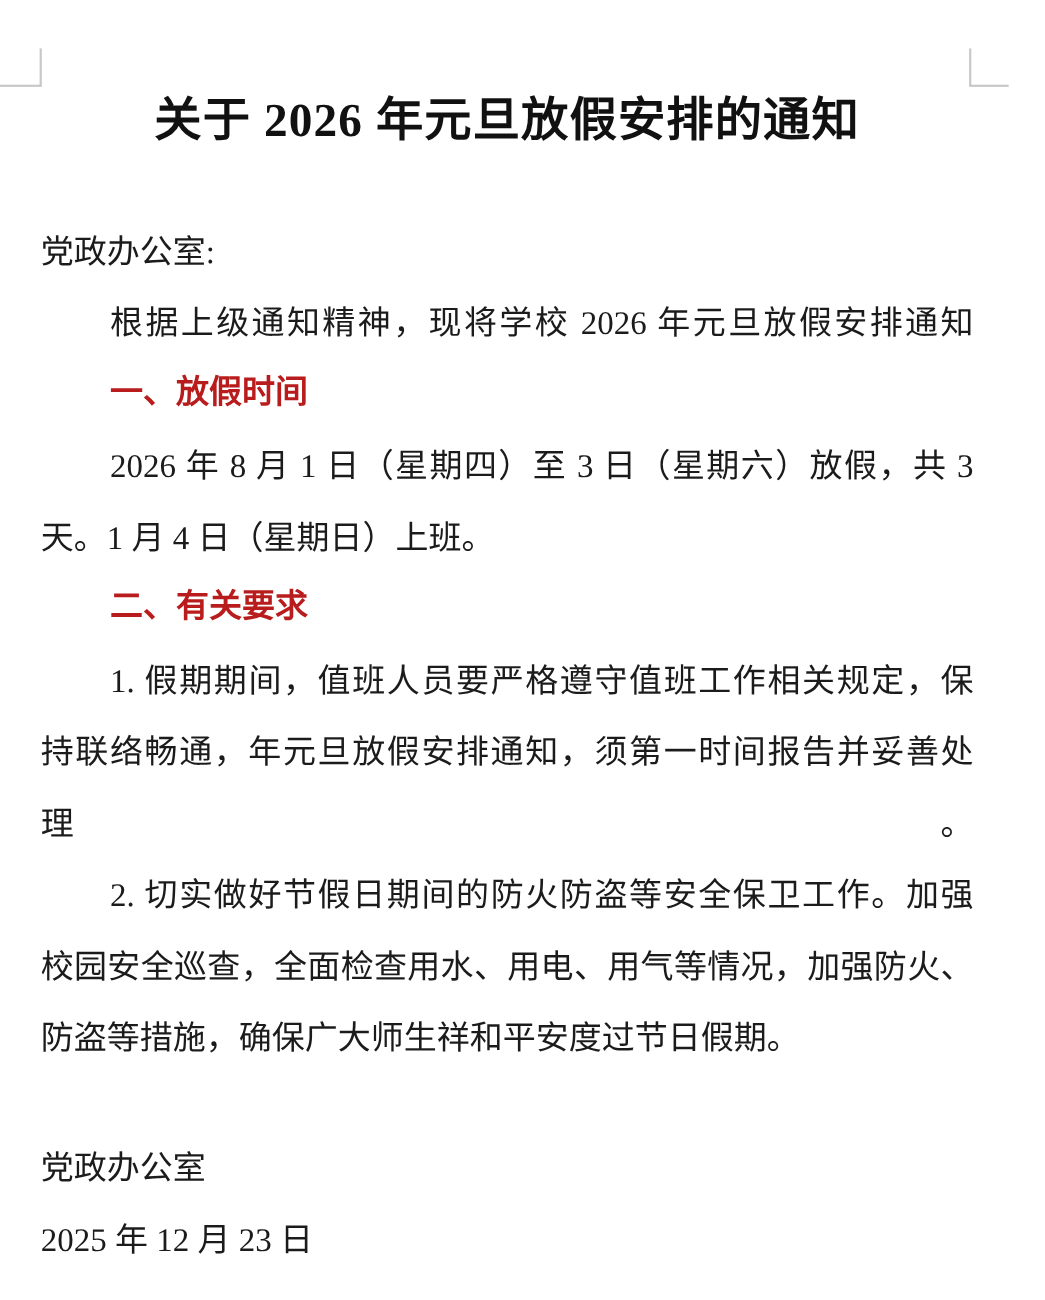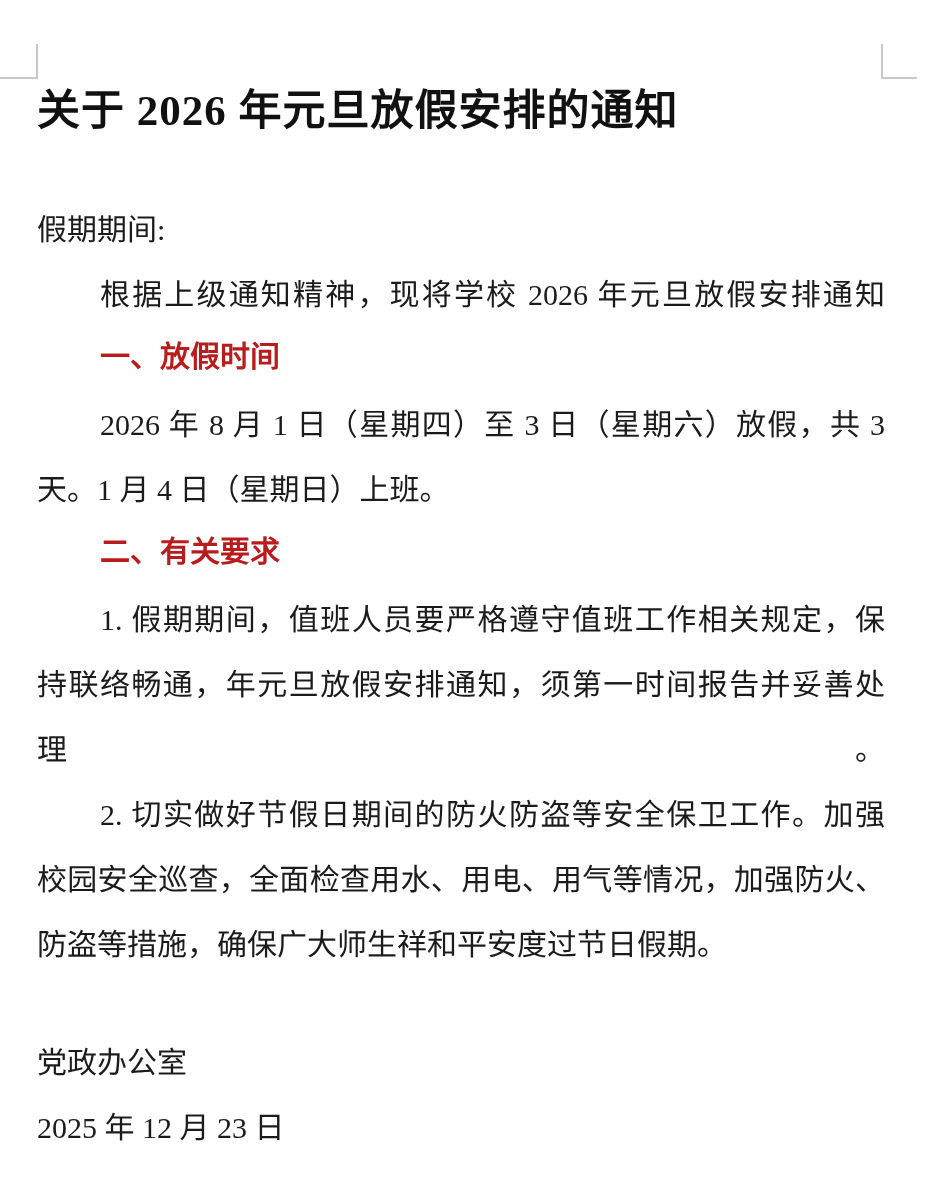--- a/index.html
+++ b/index.html
@@ -32,20 +32,21 @@
   
   .doc-title {
     position: absolute;
     top: 80px;
     left: 37px;
     width: 848px;
     margin: 0;
     font-size: 43px;
     line-height: 62px;
     font-weight: 700;
+    text-align: center;
     letter-spacing: 1px;
     font-family: "Liberation Serif", "DejaVu Serif", serif;
     color: #111111;
   }
 
   
   .doc-body {
     position: absolute;
     top: 197px;
     left: 37px;
@@ -94,21 +95,21 @@
 
   <div class="crop-seg crop-tl-v"></div>
   <div class="crop-seg crop-tl-h"></div>
   <div class="crop-seg crop-tr-v"></div>
   <div class="crop-seg crop-tr-h"></div>
 
   <h1 class="doc-title">关于 2026 年元旦放假安排的通知</h1>
 
   <div class="doc-body">
 
-    <p class="line">假期期间:</p>
+    <p class="line">党政办公室:</p>
 
     <p class="line indent just">根据上级通知精神，现将学校 2026 年元旦放假安排通知</p>
 
 
     <p class="line heading indent">一、放假时间</p>
 
     <p class="line indent just">2026 年 8 月 1 日（星期四）至 3 日（星期六）放假，共 3</p>
 
     <p class="line">天。1 月 4 日（星期日）上班。</p>
 

